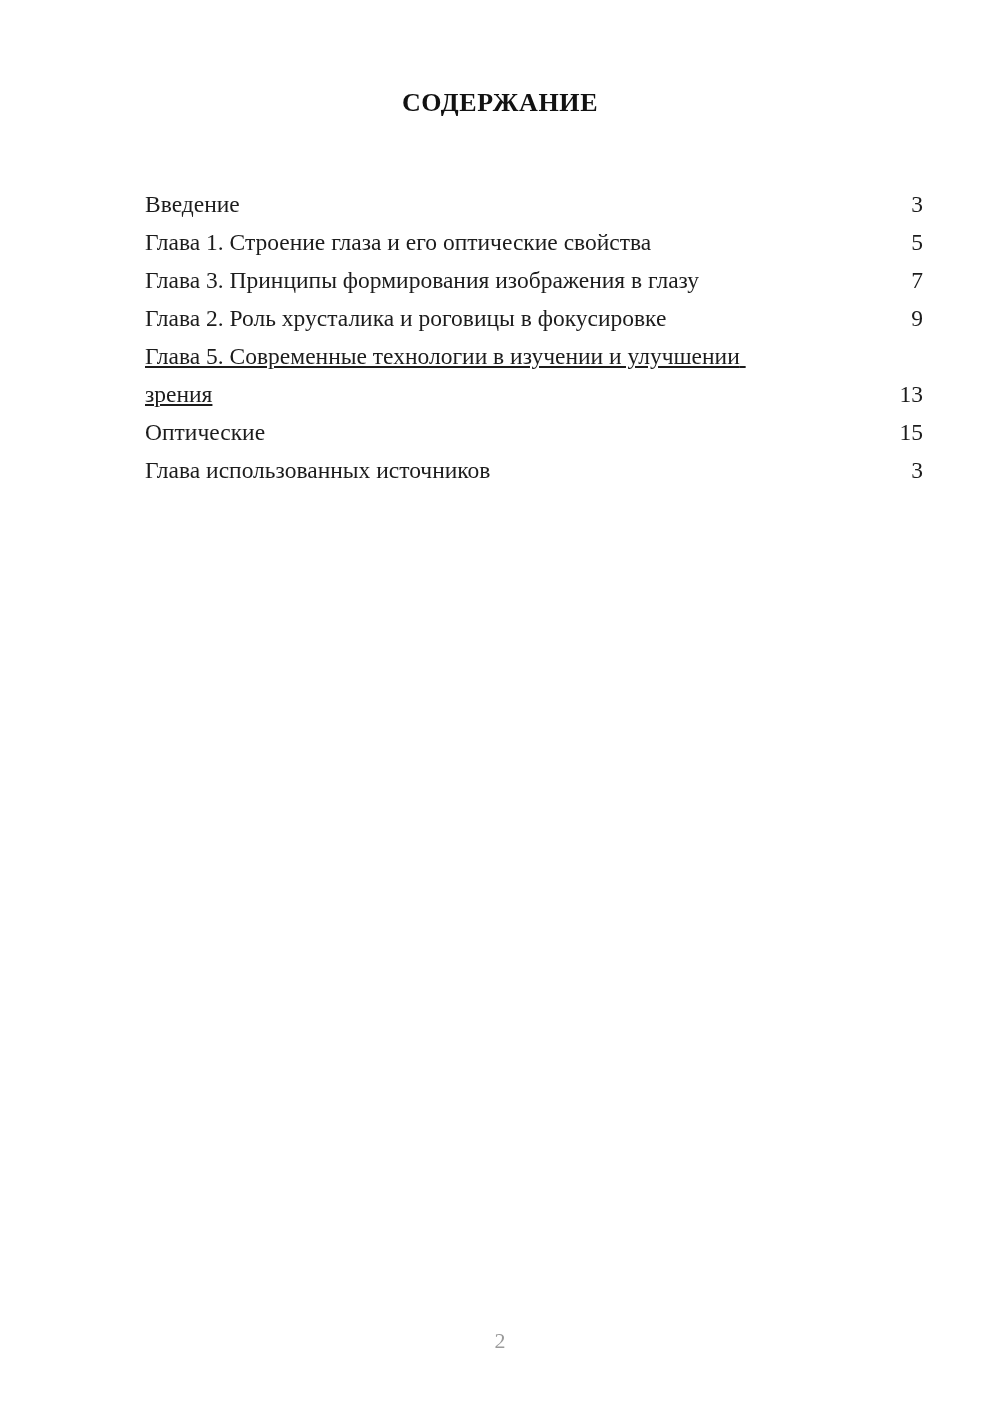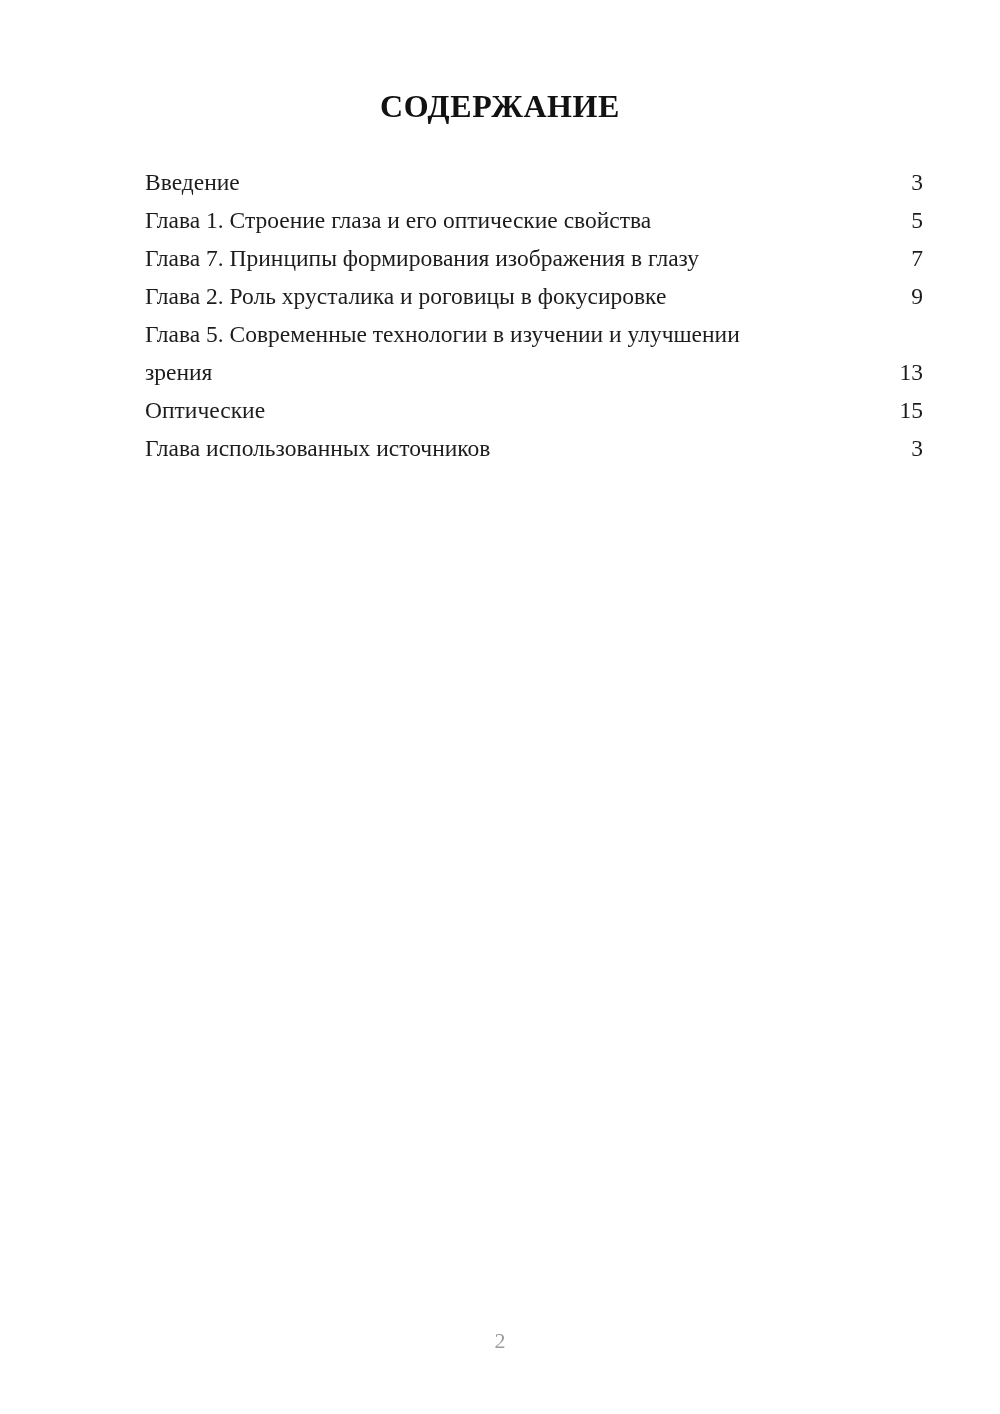--- a/index.html
+++ b/index.html
@@ -23,21 +23,21 @@
     box-sizing: border-box;
   }
 
   
   .doc-title {
     position: absolute;
     top: 88px;
     left: 0;
     width: 1000px;
     text-align: center;
-    font-size: 32px;
+    font-size: 26px;
     font-weight: bold;
     letter-spacing: 0.6px;
     color: #121212;
     font-family: "Liberation Serif", "DejaVu Serif", serif;
   }
 
   
   .toc {
     position: absolute;
     top: 163px;
@@ -47,20 +47,21 @@
 
   .toc-entry {
     display: flex;
     align-items: flex-start;
     justify-content: space-between;
     width: 100%;
     font-size: 23.5px;
     line-height: 38px;
     color: #1c1c1c;
     margin-bottom: 0px;
+    margin-top: 22px;
   }
   .toc-entry + .toc-entry {
     margin-top: 0px;
     gap: 36px;
   }
 
   .toc-title {
     flex: 1 1 auto;
     padding-right: 24px;
     white-space: pre-wrap;
@@ -75,20 +76,21 @@
     color: #1c1c1c;
   }
 
   
   .toc-entry.wrap .toc-page {
     align-self: flex-end;
     margin-top: 36px;
   }
   .toc-entry.wrap .toc-title {
     max-width: 660px;
+    text-decoration: underline;
   }
 
   
   .page-footer {
     position: absolute;
     left: 0;
     top: 1328px;
     width: 1000px;
     text-align: center;
     font-size: 22px;
@@ -107,21 +109,21 @@
 
   <div class="toc-entry">
         <span class="toc-title">Введение</span>
         <span class="toc-page">3</span>
       </div>
       <div class="toc-entry">
         <span class="toc-title">Глава 1. Строение глаза и его оптические свойства</span>
         <span class="toc-page">5</span>
       </div>
       <div class="toc-entry">
-        <span class="toc-title">Глава 7. Принципы формирования изображения в глазу</span>
+        <span class="toc-title">Глава 3. Принципы формирования изображения в глазу</span>
         <span class="toc-page">7</span>
       </div>
       <div class="toc-entry">
         <span class="toc-title">Глава 2. Роль хрусталика и роговицы в фокусировке</span>
         <span class="toc-page">9</span>
       </div>
       <div class="toc-entry wrap">
         <span class="toc-title">Глава 5. Современные технологии в изучении и улучшении зрения</span>
         <span class="toc-page">13</span>
       </div>

